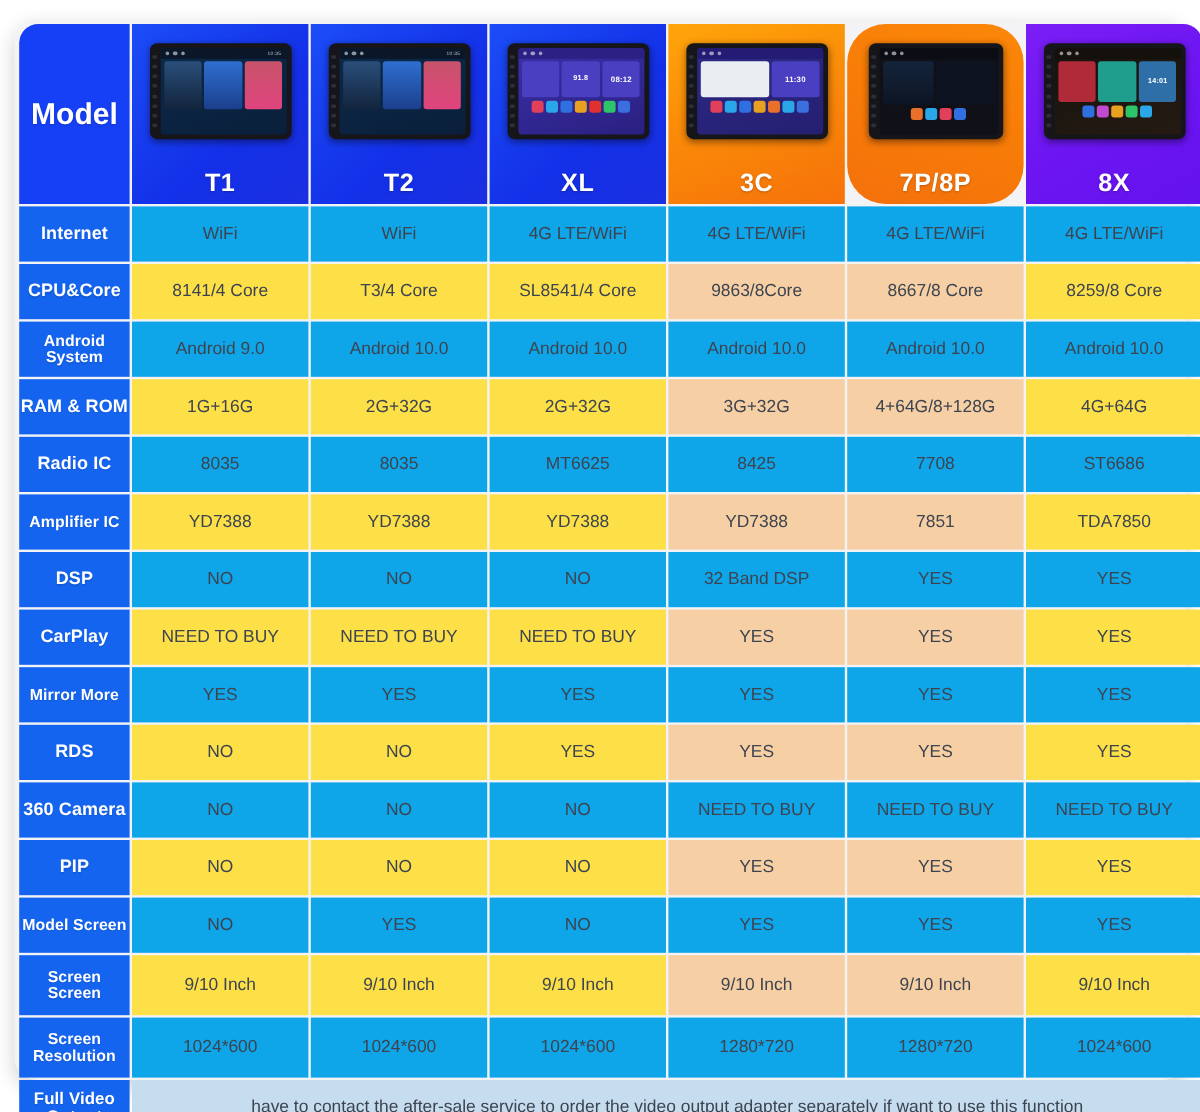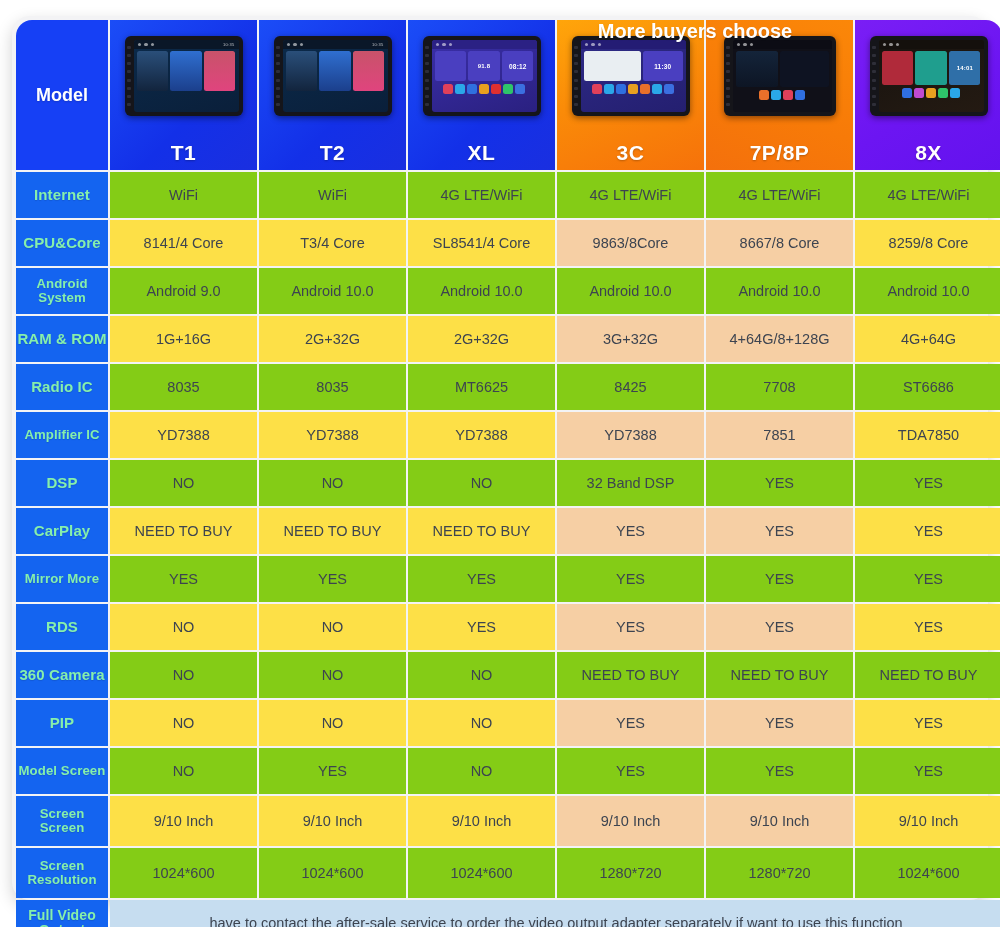--- a/index.html
+++ b/index.html
@@ -52,55 +52,55 @@
     text-align: center;
   }
 
   
   col.c-label { width: 92px; }
   col.c-prod  { width: 147px; }
 
   
   .rowlabel {
     background: #1464f0;
-    color: #86efac;
+    color: #ffffff;
     font-weight: bold;
     font-size: 15px;
     line-height: 1.08;
     letter-spacing: .1px;
     text-shadow: 0 1px 1px rgba(0,0,0,.12);
     white-space: nowrap;
   }
   .rowlabel.small { font-size: 14px; }
   .rowlabel.tiny  { font-size: 13.2px; }
   .rowlabel .l2 { display: block; }
 
   
   .head-label {
     background: #1640f5;
     color: #fff;
     font-weight: bold;
-    font-size: 18px;
+    font-size: 25px;
     border-top-left-radius: 16px;
     height: 150px;
     text-shadow: 0 1px 2px rgba(0,0,0,.18);
   }
   
   .rowlabel.last { border-bottom-left-radius: 16px; }
 
   
   .prodhead {
     height: 150px;
     position: relative;
     padding: 0;
     overflow: hidden;
   }
   .prodhead.blue   { background: linear-gradient(135deg,#1b4df7 0%,#1330e8 60%,#1a2fe0 100%); }
   .prodhead.orange { background: linear-gradient(160deg,#ffa50a 0%,#fa8b08 45%,#f6720a 100%); }
-  .prodhead.orange2{ background: linear-gradient(200deg,#fb8708 0%,#f77a08 60%,#f4700c 100%); }
+  .prodhead.orange2{ background: linear-gradient(200deg,#fb8708 0%,#f77a08 60%,#f4700c 100%); border-radius: 32px; }
   .prodhead.purple {
     background: linear-gradient(150deg,#7a1ef5 0%,#6c15f2 55%,#6312ee 100%);
     border-top-right-radius: 16px;
   }
 
   .prodname {
     position: absolute;
     left: 0; right: 0;
     bottom: 5px;
     font-size: 21px;
@@ -181,21 +181,21 @@
   
   .cell {
     height: 46px;
     font-size: 14.5px;
     color: #3d4450;
     background: #f4f4f6;
     white-space: nowrap;
   }
   .cell.tint-blue   { background: #fde047; }
   .cell.tint-orange { background: #f6cfa4; }
-  .cell.plain       { background: #84cc16; }
+  .cell.plain       { background: #0ea5e9; }
 
   .cell.tall { height: 50px; }
 
   
   .noterow td.note {
     background: #c6ddf0;
     height: 46px;
     font-size: 14.5px;
     color: #3d4450;
     border-bottom-right-radius: 14px;
@@ -622,14 +622,13 @@
         <tr class="noterow">
           <td class="rowlabel small last">
             <span class="l2">Full Video</span>
             <span class="l2">Output</span>
           </td>
           <td class="note" colspan="6">have to contact the after-sale service to order the video output adapter separately if want to use this function</td>
         </tr>
       </tbody>
   </table>
 
-  <div id="promo">More buyers choose</div>
 </div>
 
 </body></html>

